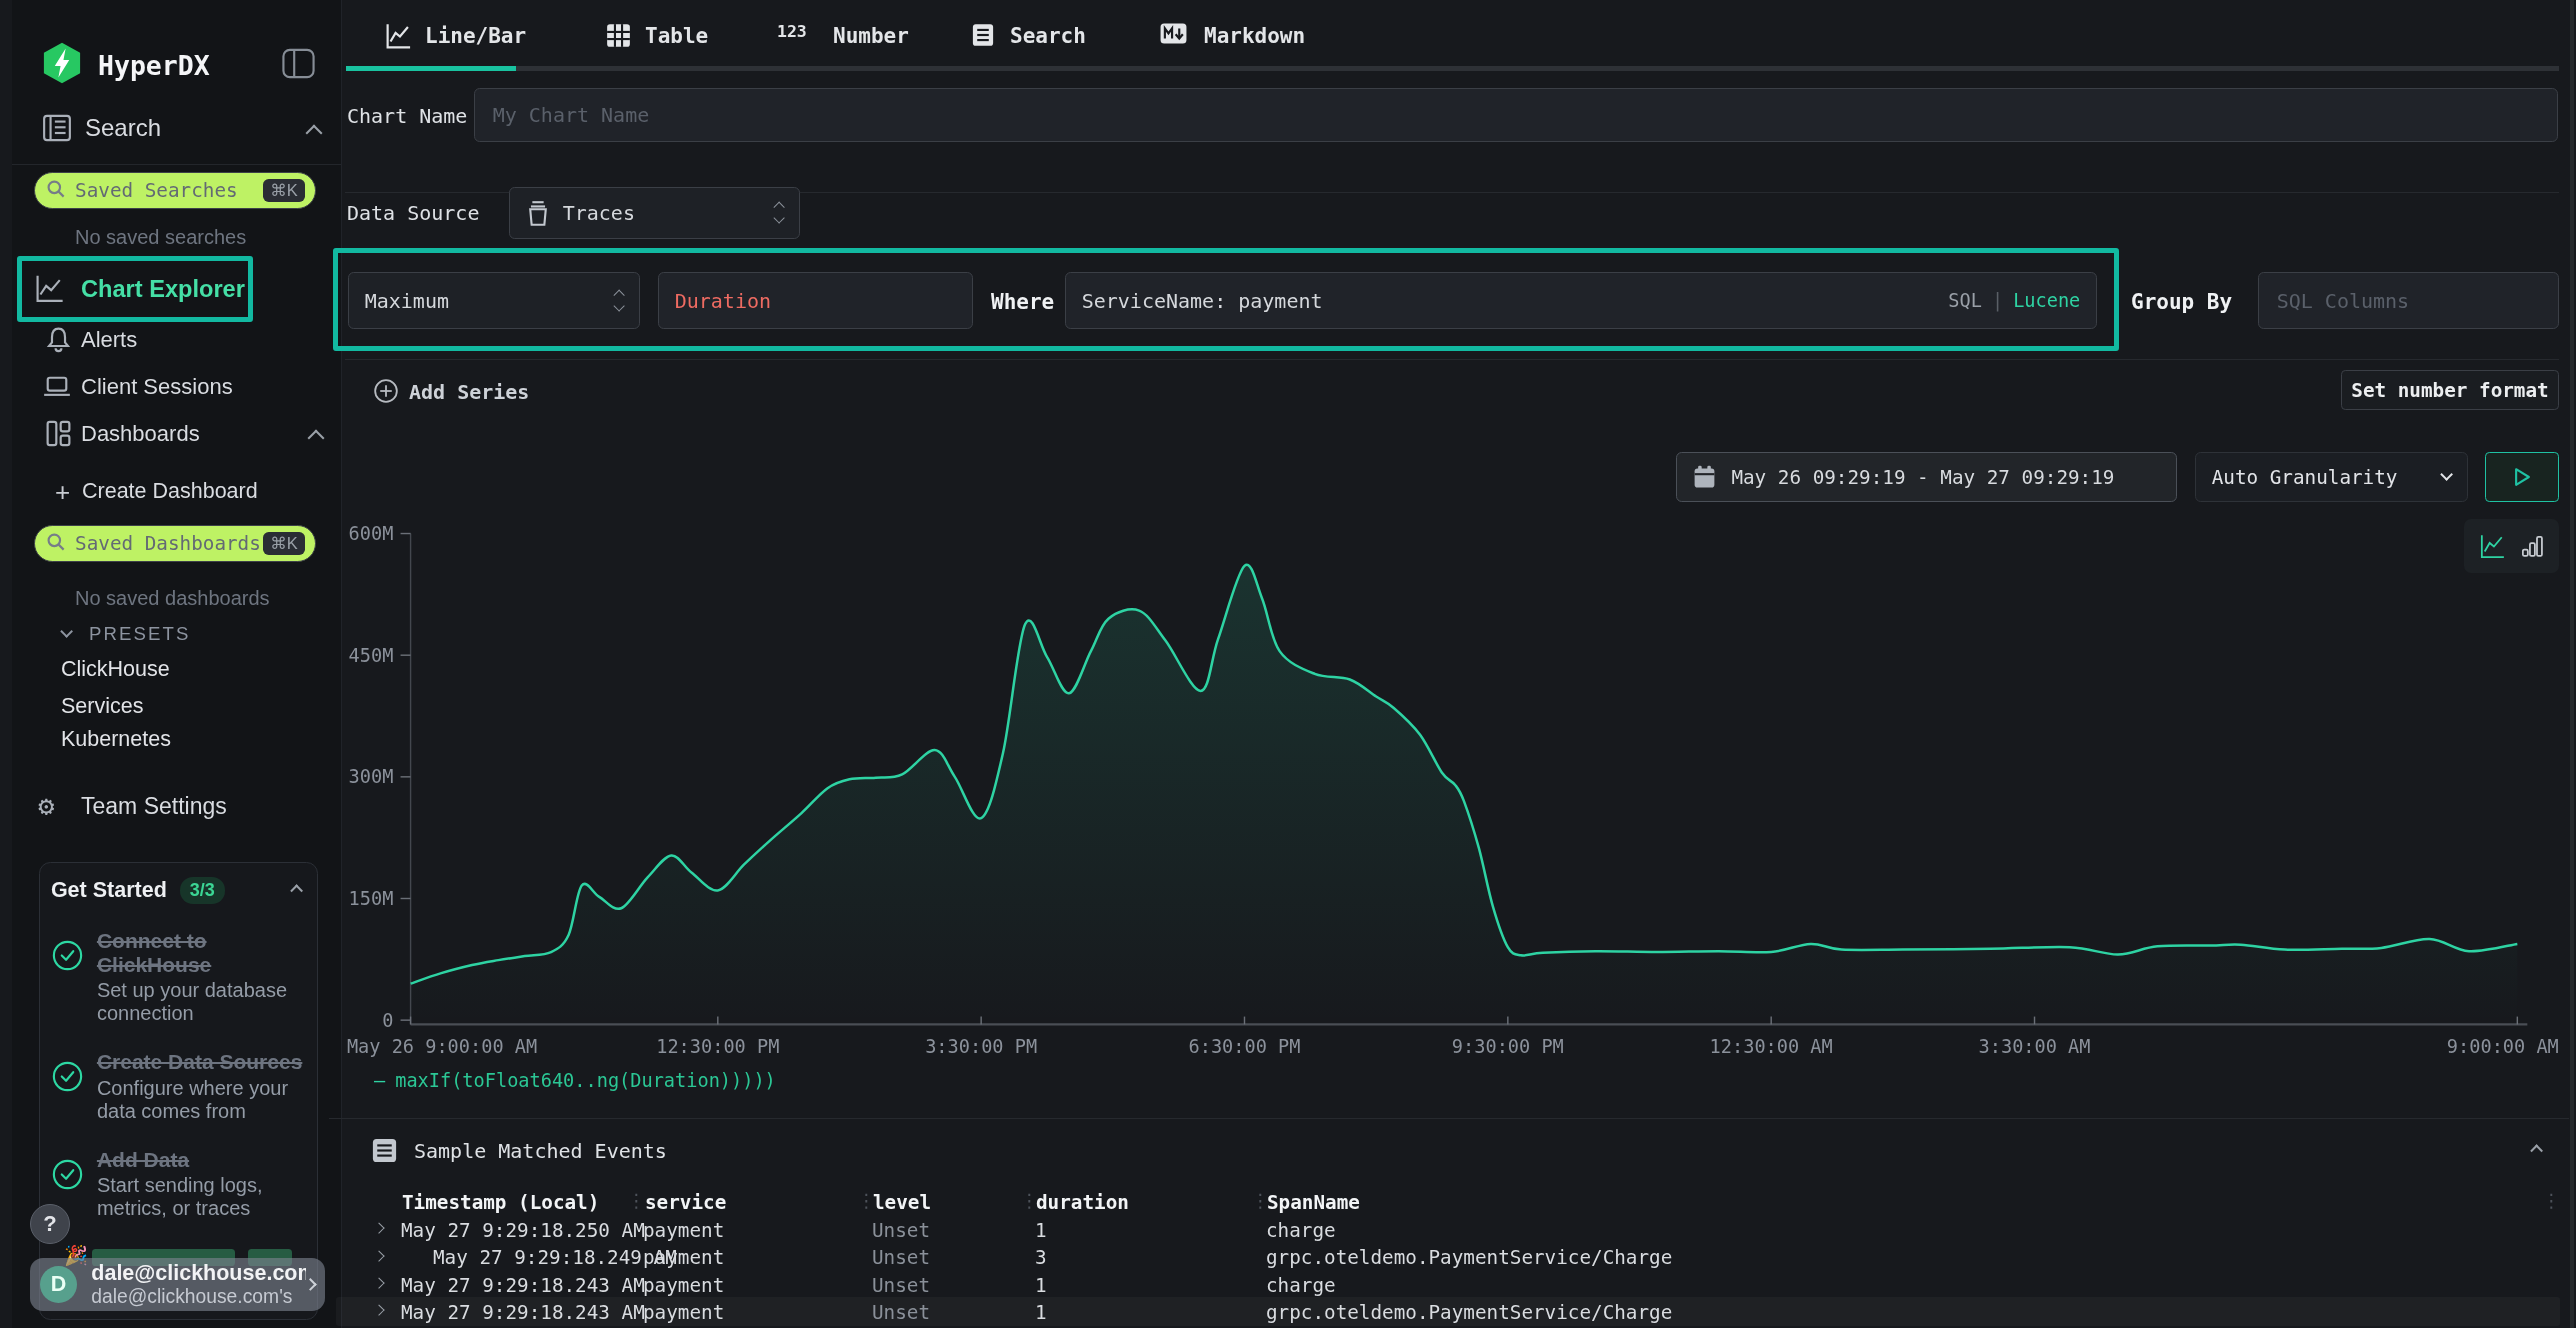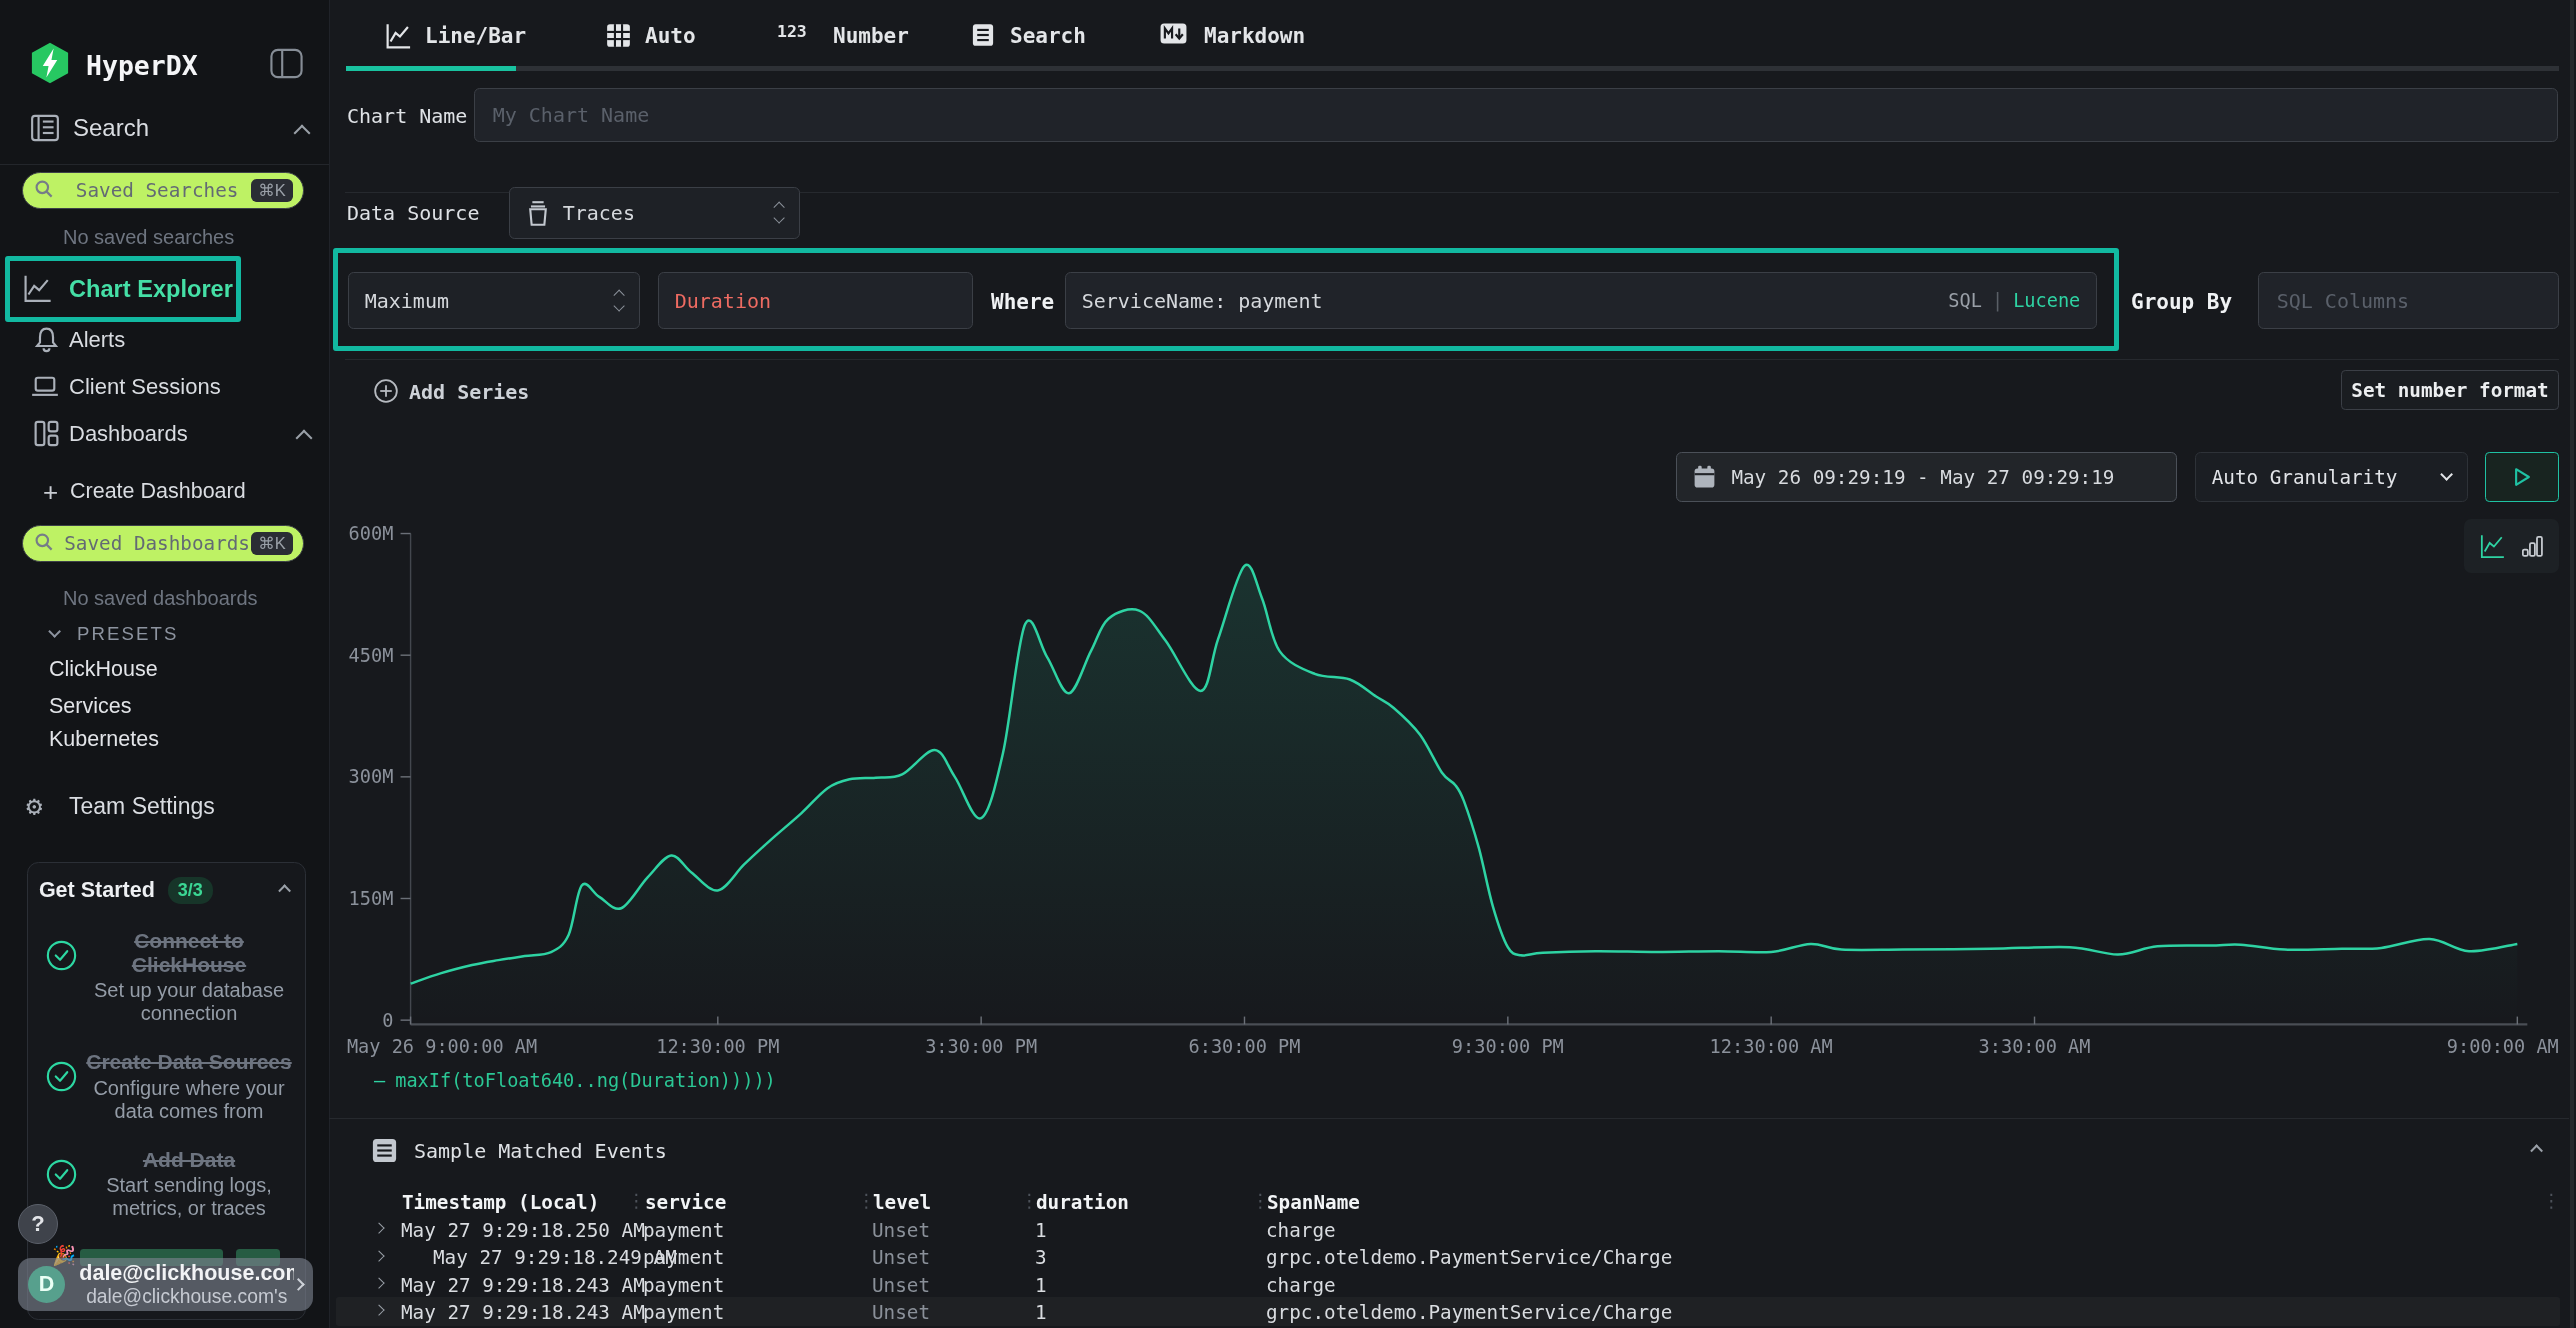--- a/index.html
+++ b/index.html
@@ -2,21 +2,21 @@
 <html style="font-size:11.4px"><head>
 <meta charset="utf-8">
 <style>
   html,body{margin:0;padding:0;background:#0e1013;}
   #app{position:relative;width:2576px;height:1328px;background:#17191d;overflow:hidden;
        font-family:"DejaVu Sans Mono",monospace;color:#e6e8eb;}
   .abs{position:absolute;}
   .mono{font-family:"DejaVu Sans Mono",monospace;}
   .sans{font-family:"Liberation Sans",sans-serif;}
   
-  #sidebar{position:absolute;left:0;top:0;width:329px;height:1328px;background:#121417;border-right:1.4px solid #202329;text-align:center;}
+  #sidebar{position:absolute;left:12px;top:0;width:329px;height:1328px;background:#121417;border-right:1.4px solid #202329;}
   .side-label{font-family:"Liberation Sans",sans-serif;color:#d9dce1;}
   .divider-h{position:absolute;height:1.4px;background:#23262b;}
   .pill{position:absolute;left:22px;width:282px;height:37px;border:1.4px solid #3d4148;border-radius:18.6px;
         background:#bef264;display:flex;align-items:center;padding:0 10px;box-sizing:border-box;}
   .pill .ph{color:#636a74;font-size:19.3px;font-family:"DejaVu Sans Mono",monospace;flex:1;margin-left:8.6px;white-space:nowrap;overflow:hidden;}
   .kbd{background:#2a2d34;border-radius:5.7px;color:#9aa0a8;font-size:16.5px;padding:2.1px 7.2px;font-family:"Liberation Sans",sans-serif;}
   .muted-note{font-family:"Liberation Sans",sans-serif;color:#6e7580;font-size:20px;}
   .nav-item-label{font-family:"Liberation Sans",sans-serif;font-size:22px;color:#d9dce1;}
   .teal-box{position:absolute;border:5.7px solid #12b9a1;border-radius:2.9px;box-sizing:border-box;}
   .chev{display:inline-block;border-right:2.1px solid #9aa0a8;border-bottom:2.1px solid #9aa0a8;}
@@ -225,21 +225,21 @@
         <svg width="27" height="27" viewBox="0 0 38 38">
           <rect x="3" y="3" width="32" height="32" rx="4" fill="#e3e5e8"></rect>
           <g stroke="#17191d" stroke-width="3">
             <line x1="3" y1="14" x2="35" y2="14"></line>
             <line x1="3" y1="24" x2="35" y2="24"></line>
             <line x1="14" y1="3" x2="14" y2="35"></line>
             <line x1="24" y1="3" x2="24" y2="35"></line>
           </g>
         </svg>
       </span>
-      <span class="tab-label" style="position: absolute; left: 645px; top: 24px;">Auto</span>
+      <span class="tab-label" style="position: absolute; left: 645px; top: 24px;">Table</span>
       <span style="position: absolute; left: 777px; top: 21.5px; display: flex;">
         <span style="font-size:16.5px;font-weight:bold;color:#e3e5e8;">123</span>
       </span>
       <span class="tab-label" style="position: absolute; left: 820px; top: 24px; margin-left: 13px;">Number</span>
       <span style="position: absolute; left: 970px; top: 21.5px; display: flex;">
         <svg width="26" height="26" viewBox="0 0 36 36">
           <rect x="4" y="3" width="28" height="30" rx="4" fill="#e3e5e8"></rect>
           <g stroke="#17191d" stroke-width="3">
             <line x1="10" y1="11" x2="26" y2="11"></line>
             <line x1="10" y1="18" x2="26" y2="18"></line>

